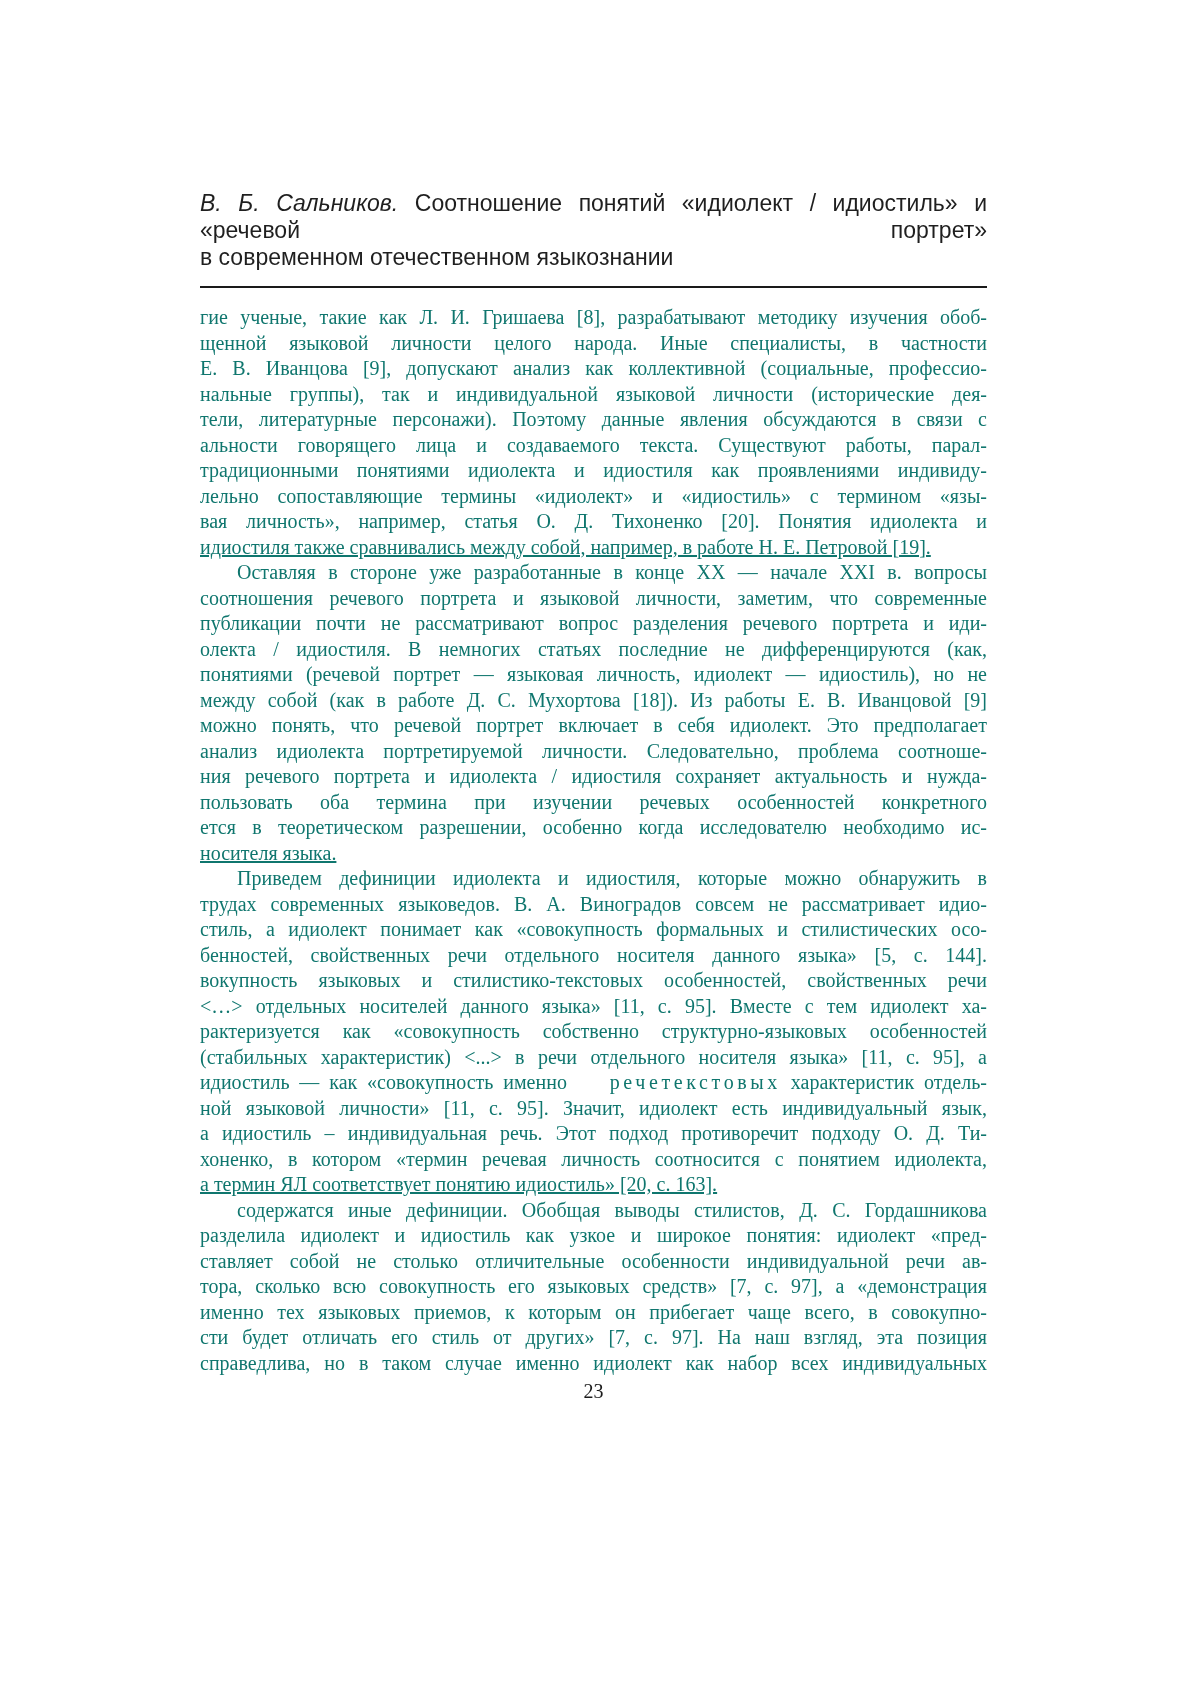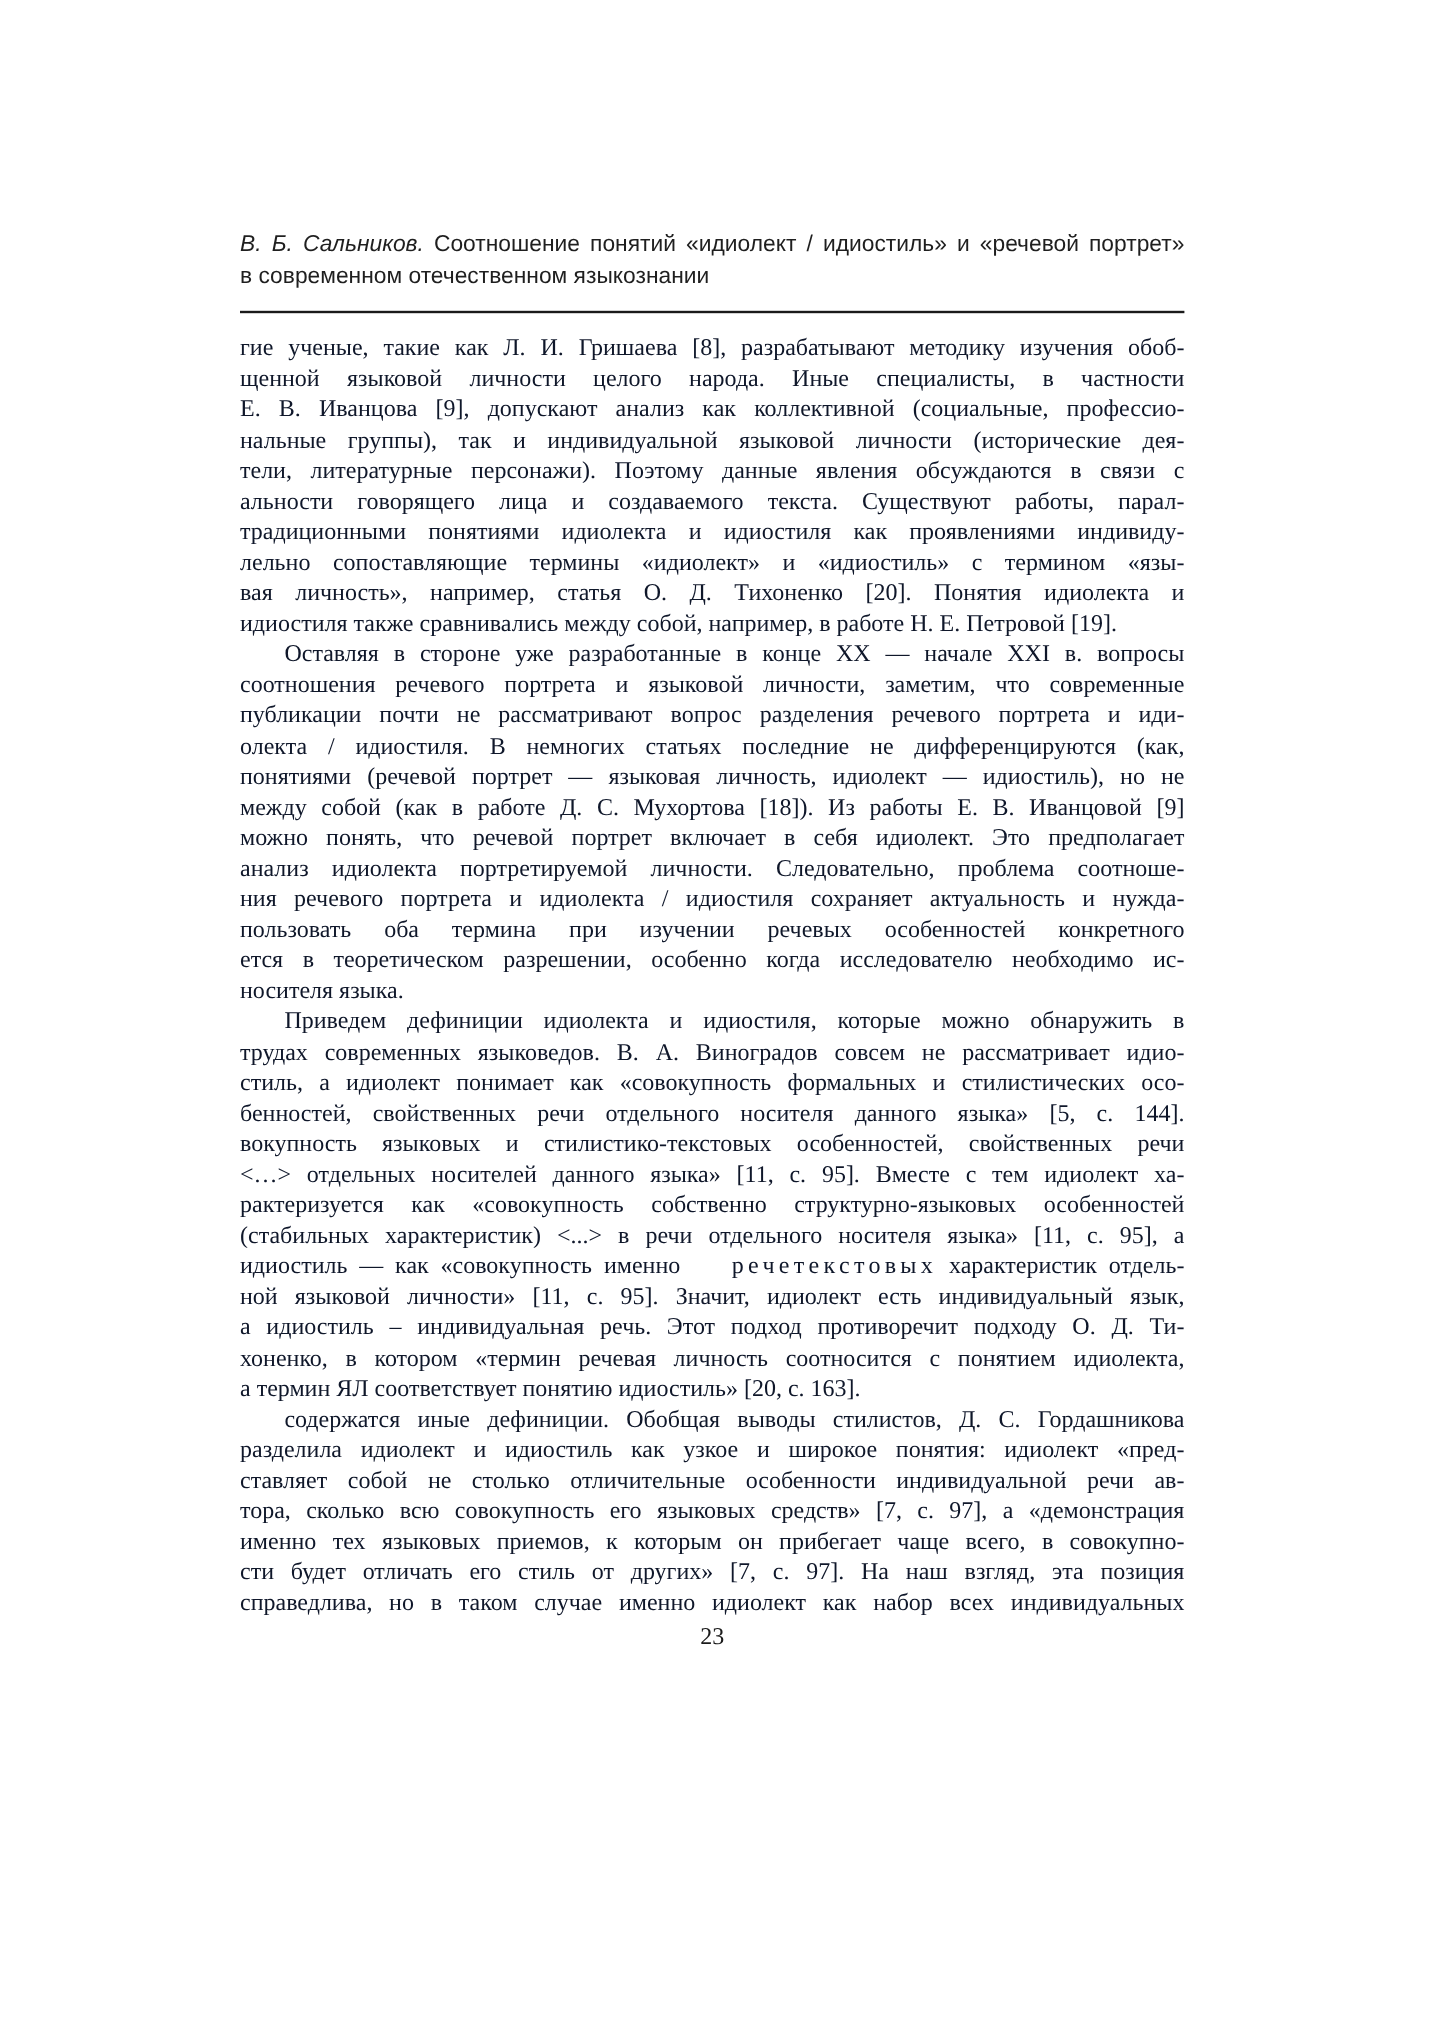--- a/index.html
+++ b/index.html
@@ -12,49 +12,49 @@
     position: relative;
     width: 1200px; height: 1697px;
     background: #ffffff;
     box-sizing: border-box;
     padding: 190px 213px 0 200px;
     color: #1a1a1a;
   }
   
   .running-header {
     font-family: "Liberation Sans", "DejaVu Sans", sans-serif;
-    font-size: 19px;
+    font-size: 23px;
     line-height: 27px;
     color: #1f1f1f;
   }
   .running-header .hline1 {
     text-align: justify;
     text-align-last: justify;
   }
   .running-header .author { font-style: italic; }
   .header-rule {
     border: none;
     border-top: 2px solid #1a1a1a;
     margin: 15px 0 0 0;
   }
   
   .body-text {
     margin-top: 17px;
     font-size: 20px;
     line-height: 25.5px;
-    color: #0f172a;
+    color: #0f766e;
   }
   .para { margin: 0; }
   .line {
     text-align: justify;
     text-align-last: justify;
     overflow: hidden;
     white-space: normal;
   }
-  .line.last { text-align-last: left; }
+  .line.last { text-align-last: left; text-decoration: underline; }
   .para.indent .line:first-child { text-indent: 37px; }
   .spaced { letter-spacing: 0.18em; margin-left: 33px; }
   
   .page-number {
     margin-top: 4px;
     text-align: center;
     font-size: 20px;
     color: #1a1a1a;
   }
 </style>

